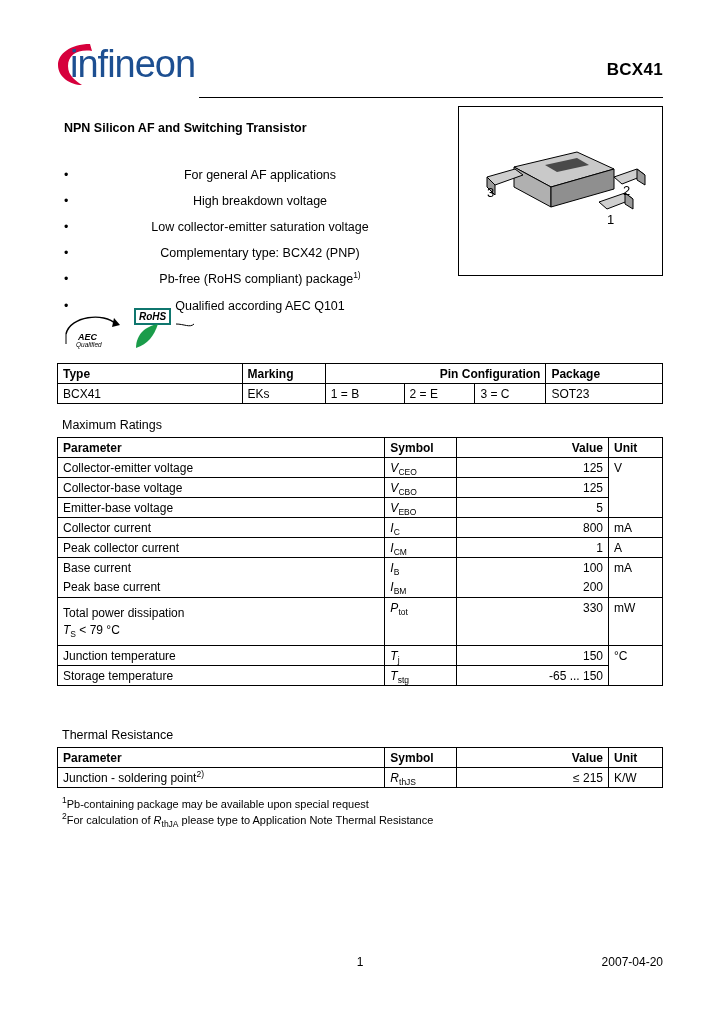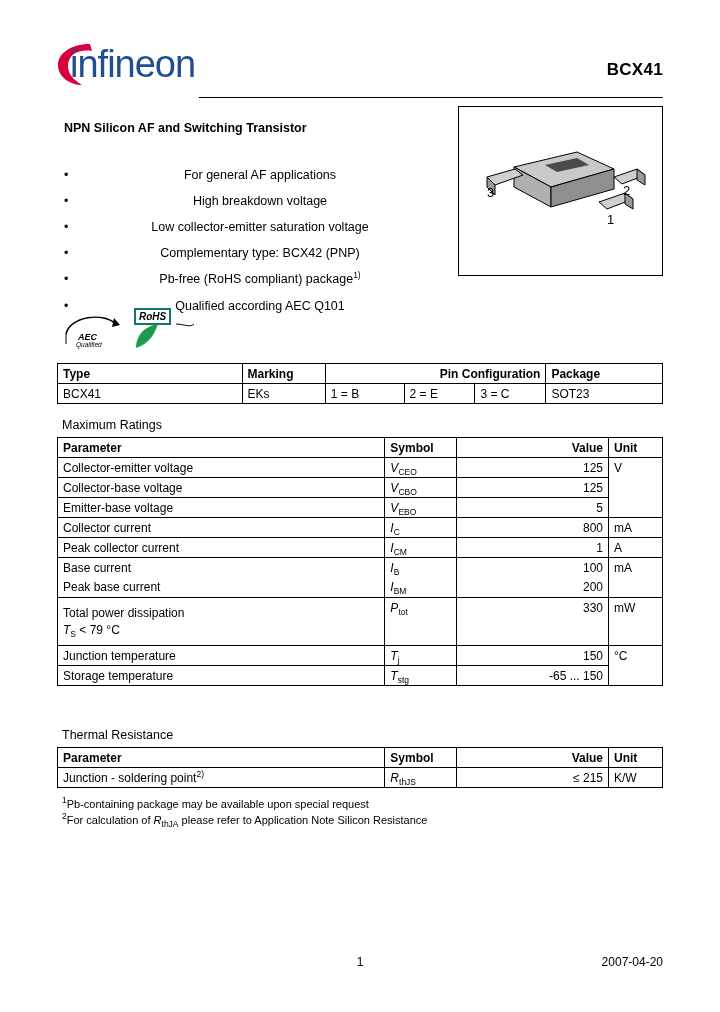--- a/index.html
+++ b/index.html
@@ -393,19 +393,19 @@
         <td><span class="ital">R</span><sub>thJS</sub></td>
         <td class="center">≤ 215</td>
         <td>K/W</td>
       </tr>
     </tbody>
       </table>
   </div>
 
   <div class="footnotes">
     <div><sup>1</sup><span>Pb-containing package may be available upon special request</span></div>
-    <div><sup>2</sup><span>For calculation of </span><span class="ital">R</span><sub>thJA</sub><span> please refer to Application Note Silicon Resistance</span></div>
+    <div><sup>2</sup><span>For calculation of </span><span class="ital">R</span><sub>thJA</sub><span> please type to Application Note Thermal Resistance</span></div>
   </div>
 
   <div class="footer-page">1</div>
   <div class="footer-date">2007-04-20</div>
 
 </div>
 
 </body></html>

